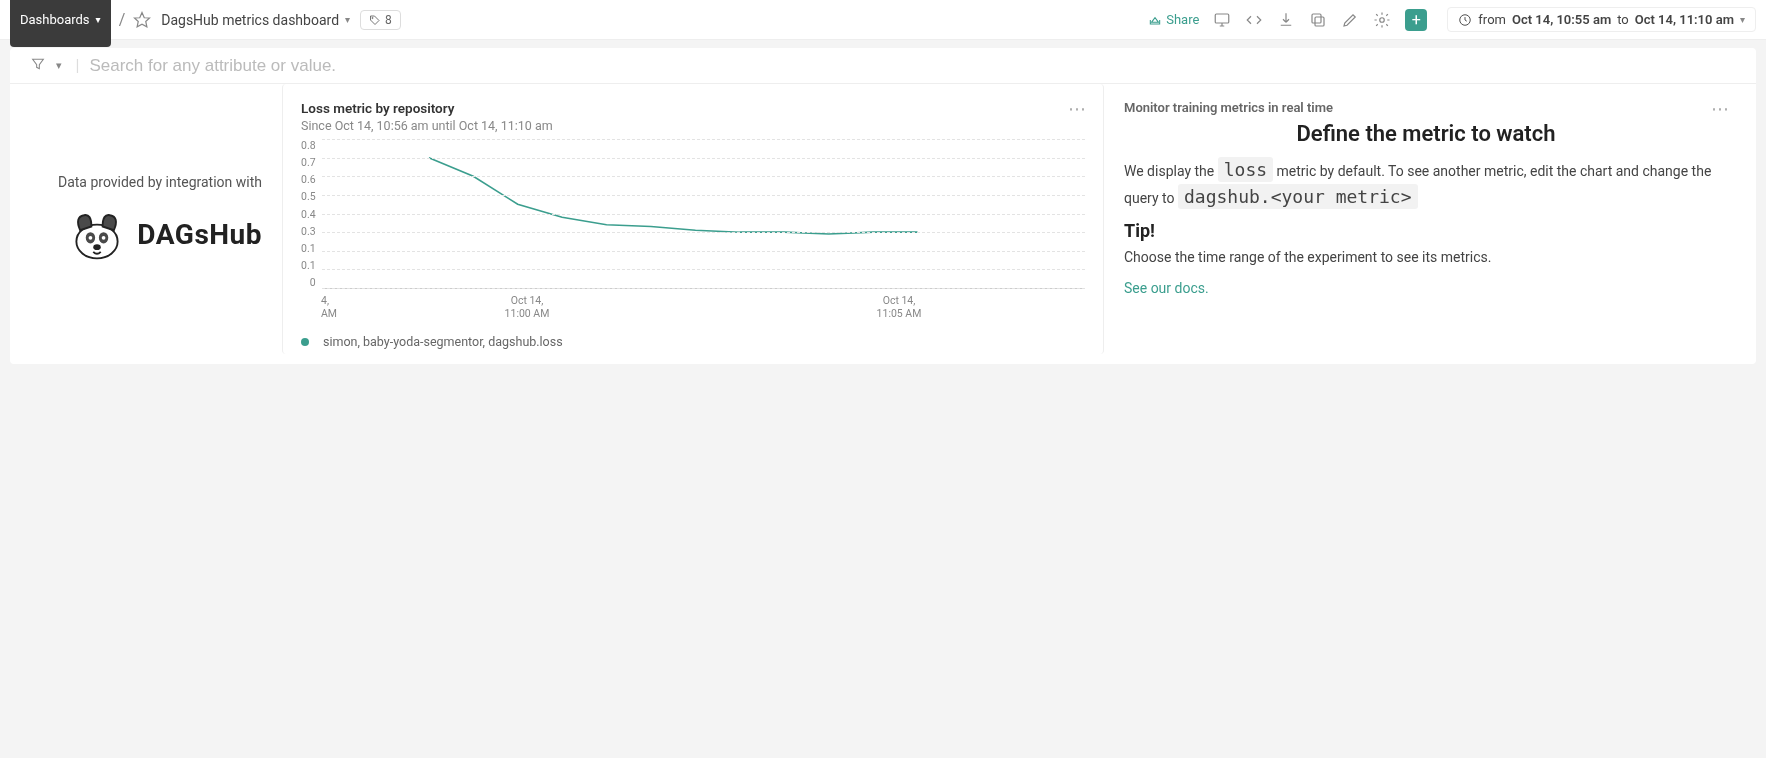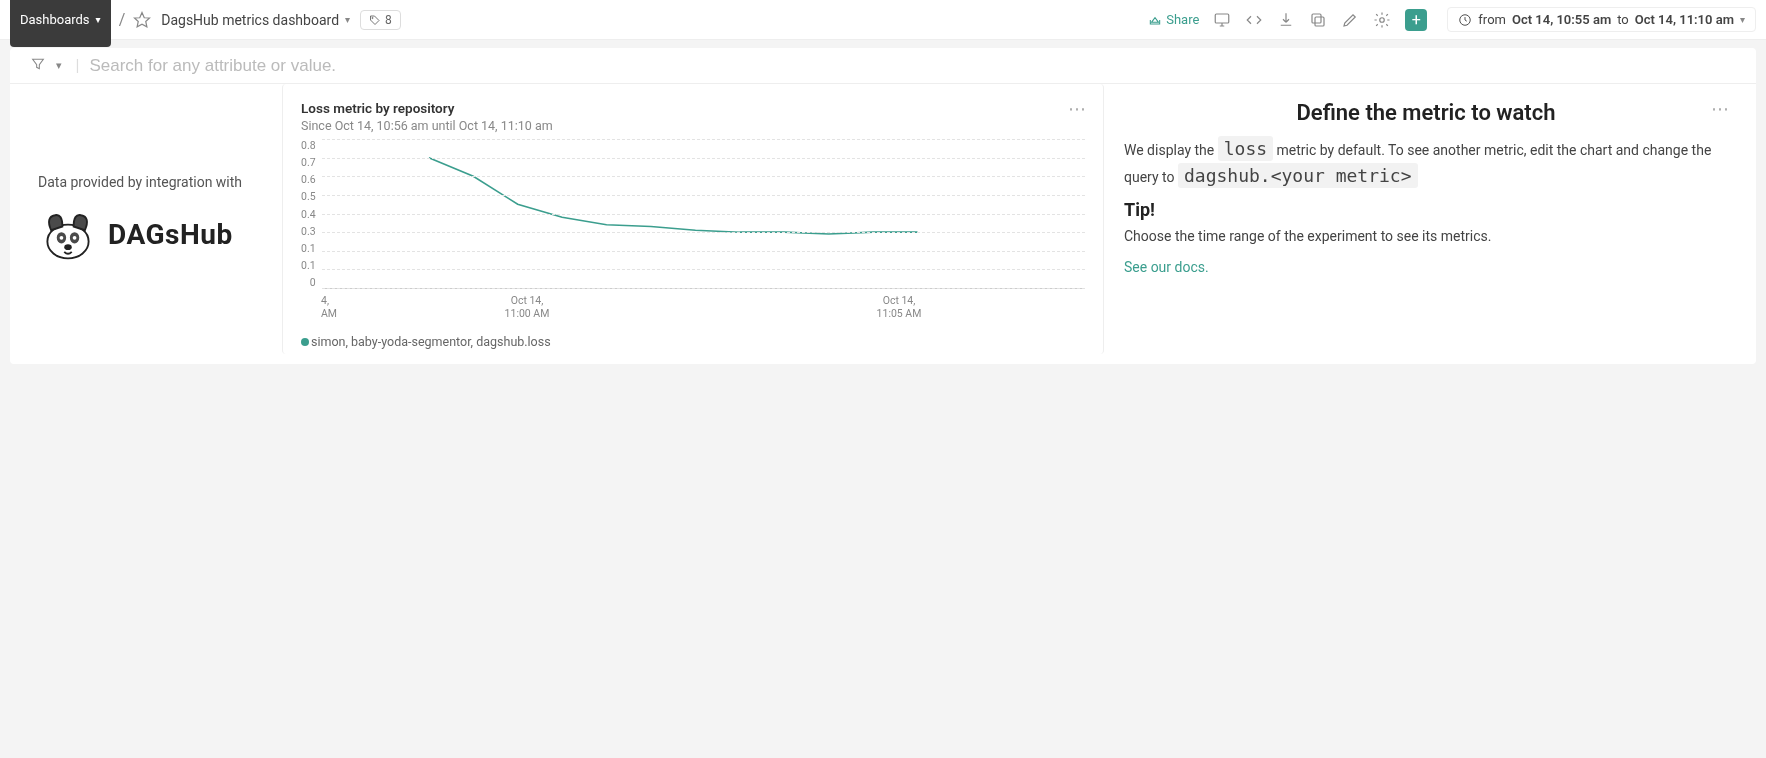--- a/index.html
+++ b/index.html
@@ -23,41 +23,41 @@
 
   
   .filterbar { display: flex; align-items: center; height: 36px; padding: 0 20px; background: #fff; margin: 8px 10px 0 10px; border-radius: 4px 4px 0 0; border-bottom: 1px solid #eee; }
   .filter-icon, .dropdown-icon { color: #888; margin-right: 10px; cursor: pointer; }
   .search-input { flex: 1; border: none; outline: none; font-size: 17px; color: #333; }
   .search-input::placeholder { color: #bbb; }
 
   
   .panels { display: flex; gap: 2px; padding: 0 10px 10px 10px; height: 280px; background:#fff; margin:0 10px; border-radius:0 0 4px 4px; }
   .panel { background: #fff; border-radius: 4px; padding: 16px 18px; position: relative; }
-  .panel.info-left { width: 260px; display:flex; flex-direction:column; align-items:flex-start; justify-content:center; text-align:center; }
+  .panel.info-left { width: 260px; display:flex; flex-direction:column; align-items:flex-end; justify-content:center; text-align:center; }
   .panel.chart-panel { flex: 1; min-width: 500px; border-left:1px solid #eee; border-right:1px solid #eee;}
   .panel.help-panel { width: 640px; }
 
   .panel .dots { position: absolute; top: 14px; right: 16px; color: #aaa; cursor: pointer; font-size: 18px; letter-spacing: 1px; }
 
   .info-left .provided { font-size: 14px; color: #555; margin-bottom: 14px; }
   .dagshub-logo { display: flex; align-items: center; gap: 10px; }
   .dagshub-logo .dog { width: 60px; height: 60px; }
   .dagshub-logo .word { font-size: 28px; font-weight: 700; letter-spacing: 0.5px; }
 
   .chart-panel .title { font-size: 13.5px; font-weight: 600; color: #333; }
   .chart-panel .subtitle { font-size: 12.5px; color: #888; margin-top: 2px; margin-bottom: 6px; }
   .chart-wrap { display: flex; height: 150px; }
   .yaxis { display: flex; flex-direction: column; justify-content: space-between; align-items: flex-end; font-size: 10.5px; color: #888; padding-right: 6px; }
   .plot { flex: 1; position: relative; border-bottom: 1px solid #ccc; }
   .gridline { position: absolute; left: 0; right: 0; border-top: 1px dashed #e3e3e3; }
   .xaxis { display: flex; margin-top: 6px; font-size: 10.5px; color: #888; padding-left: 20px;}
   .xaxis .xlabel { flex:1; text-align:center; line-height:1.2; }
   .xaxis .xlabel.first { text-align:left; flex:0 0 20px;}
-  .legend { margin-top: 14px; font-size: 12.5px; color: #666; display: flex; align-items: center; gap: 2px; }
+  .legend { margin-top: 14px; font-size: 12.5px; color: #666; display: flex; align-items: center; gap: 14px; }
   .legend-dot { width: 8px; height: 8px; border-radius: 50%; background: #3b9e8e; }
 
   svg.line-svg { position: absolute; inset: 0; width: 100%; height: 100%; overflow:visible;}
 
   .help-panel h5 { font-size: 13px; font-weight: 600; color: #666; margin-bottom: 6px; }
   .help-panel h2 { font-size: 22px; font-weight: 600; margin-bottom: 10px; text-align: center; }
   .help-panel p { font-size: 14px; color: #444; line-height: 1.5; margin-bottom: 10px; }
   .help-panel code { background: #f2f2f2; padding: 2px 6px; border-radius: 3px; font-family: Menlo, monospace; font-size: 18px; }
   .help-panel h3 { font-size: 18px; font-weight: 700; margin: 6px 0 6px 0; }
   .help-panel a { color: #3b9e8e; text-decoration: none; font-size: 14px; }
@@ -221,20 +221,21 @@
       </div>
 
     <div class="legend">
       <span class="legend-dot"></span>
       <span>simon, baby-yoda-segmentor, dagshub.loss</span>
     </div>
   </div>
 
   <div class="panel help-panel">
     <span class="dots">⋯</span>
+    <h5>Monitor training metrics in real time</h5>
     <h2>Define the metric to watch</h2>
     <p>
       <span>We display the </span>
       <code>loss</code>
       <span> metric by default. To see another metric, edit the chart and change the query to </span>
       <code>dagshub.&lt;your metric&gt;</code>
     </p>
     <h3>Tip!</h3>
     <p>Choose the time range of the experiment to see its metrics.</p>
     <a href="#">See our docs.</a>

